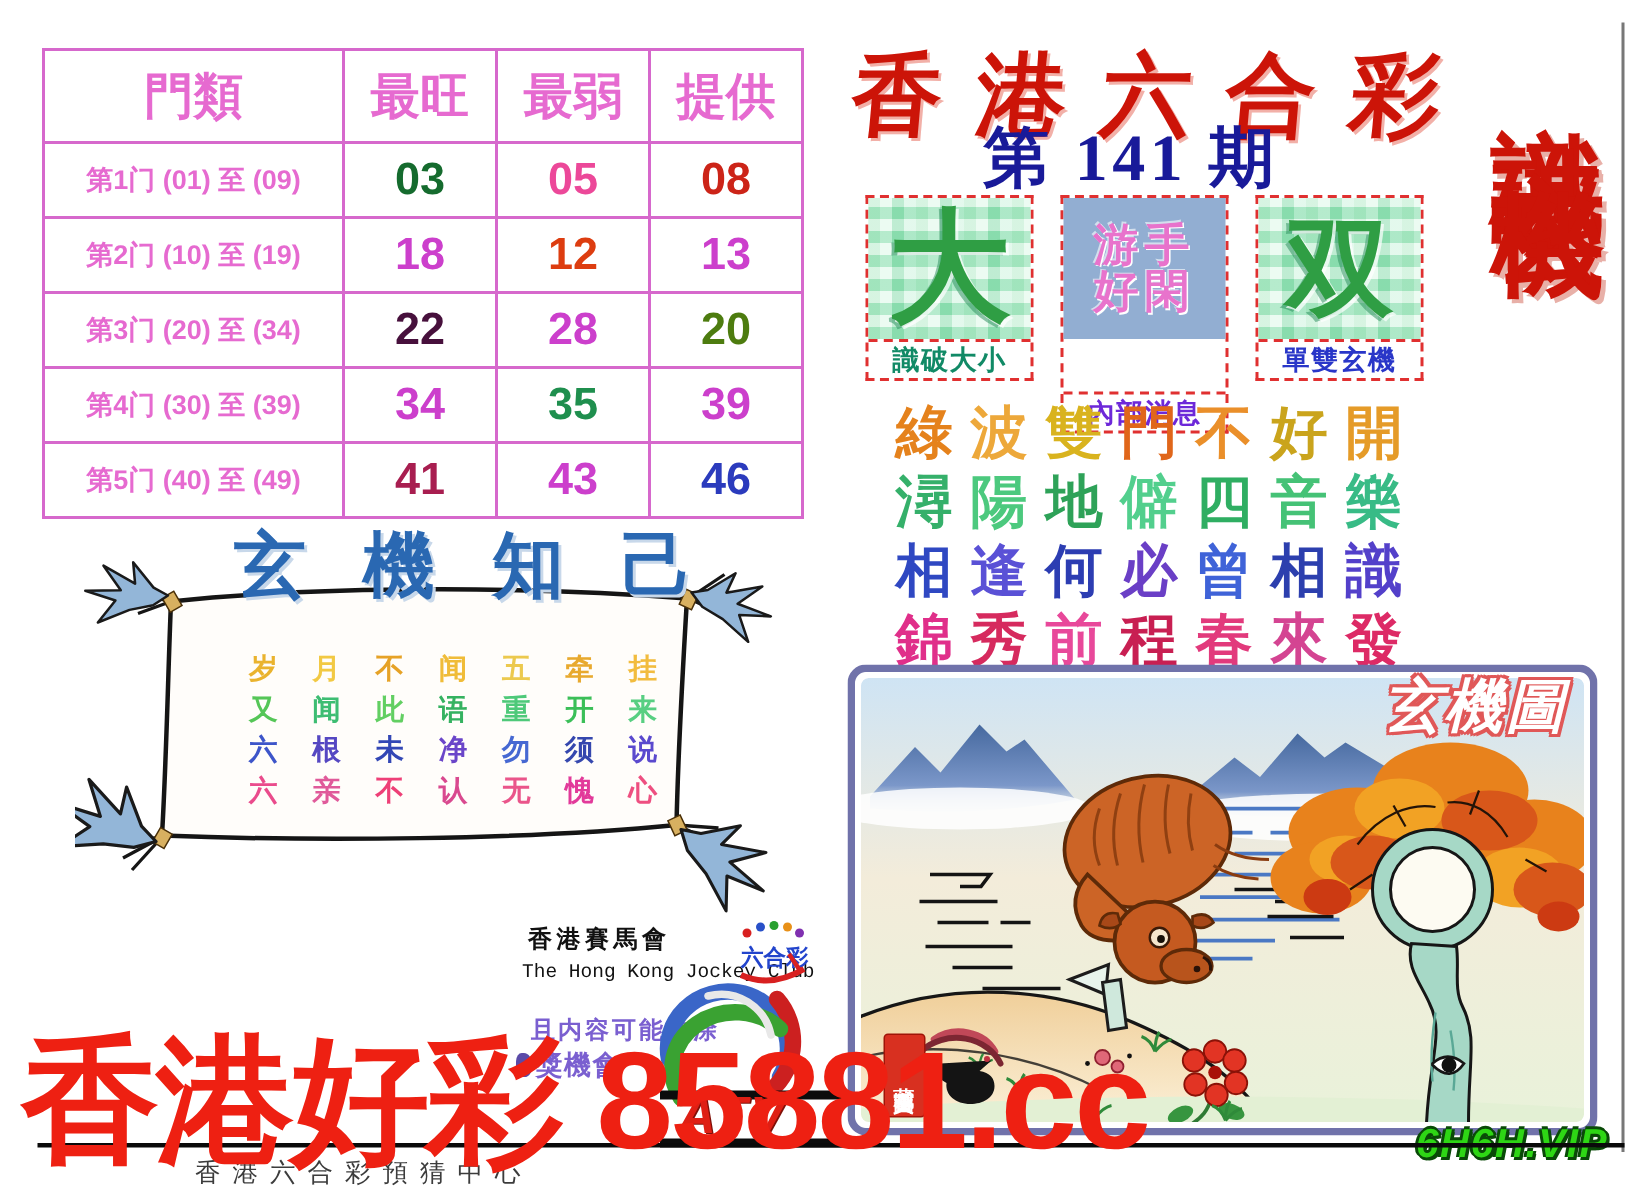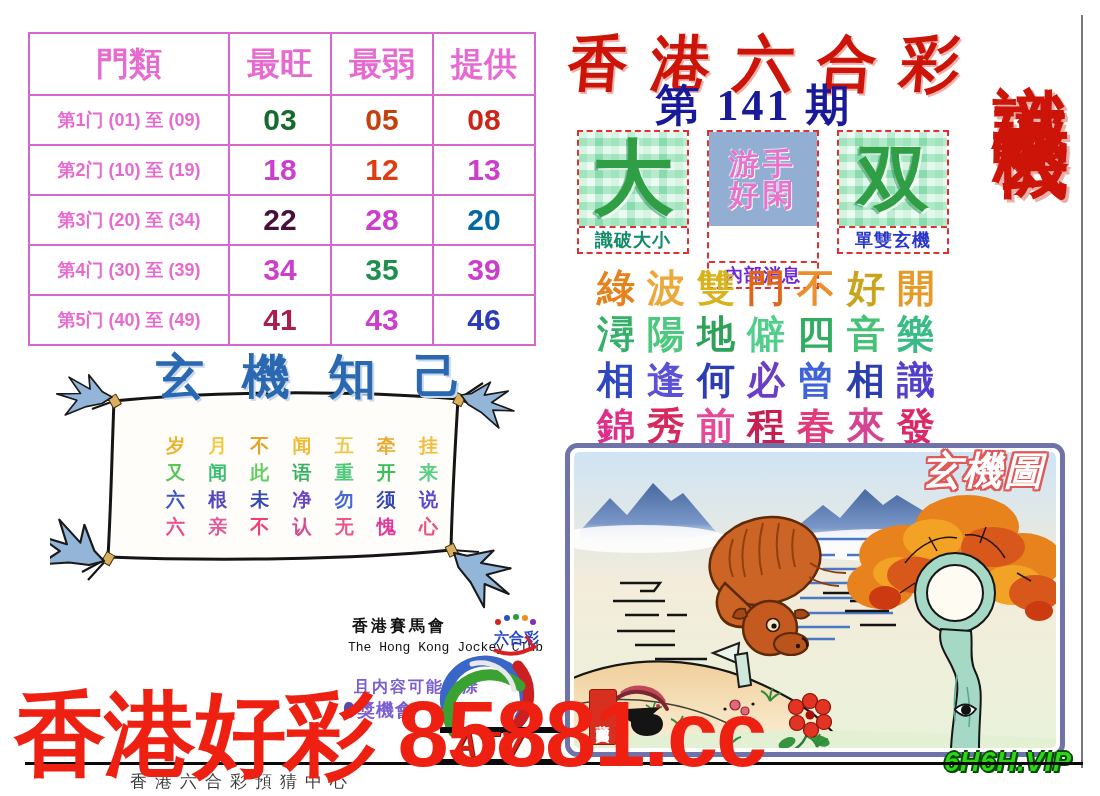--- a/index.html
+++ b/index.html
@@ -97,34 +97,34 @@
     <tbody>
         <tr>
       <th>門類</th>
       <th>最旺</th>
       <th>最弱</th>
       <th>提供</th>
     </tr>
     <tr>
       <td class="cat">第1门 (01) 至 (09)</td>
       <td class="num" style="color: rgb(21, 107, 46);">03</td>
-      <td class="num" style="color: #c2410c;">05</td>
+      <td class="num" style="color: #ec4899;">05</td>
       <td class="num" style="color: rgb(204, 36, 24);">08</td>
     </tr>
     <tr>
       <td class="cat">第2门 (10) 至 (19)</td>
       <td class="num" style="color: rgb(204, 63, 204);">18</td>
       <td class="num" style="color: rgb(221, 61, 16);">12</td>
       <td class="num" style="color: rgb(204, 63, 204);">13</td>
     </tr>
     <tr>
       <td class="cat">第3门 (20) 至 (34)</td>
       <td class="num" style="color: rgb(71, 16, 60);">22</td>
       <td class="num" style="color: rgb(204, 63, 204);">28</td>
-      <td class="num" style="color: #0369a1;">20</td>
+      <td class="num" style="color: #4d7c0f;">20</td>
     </tr>
     <tr>
       <td class="cat">第4门 (30) 至 (39)</td>
       <td class="num" style="color: rgb(204, 63, 204);">34</td>
       <td class="num" style="color: rgb(31, 143, 78);">35</td>
       <td class="num" style="color: rgb(204, 63, 204);">39</td>
     </tr>
     <tr>
       <td class="cat">第5门 (40) 至 (49)</td>
       <td class="num" style="color: rgb(168, 30, 80);">41</td>

